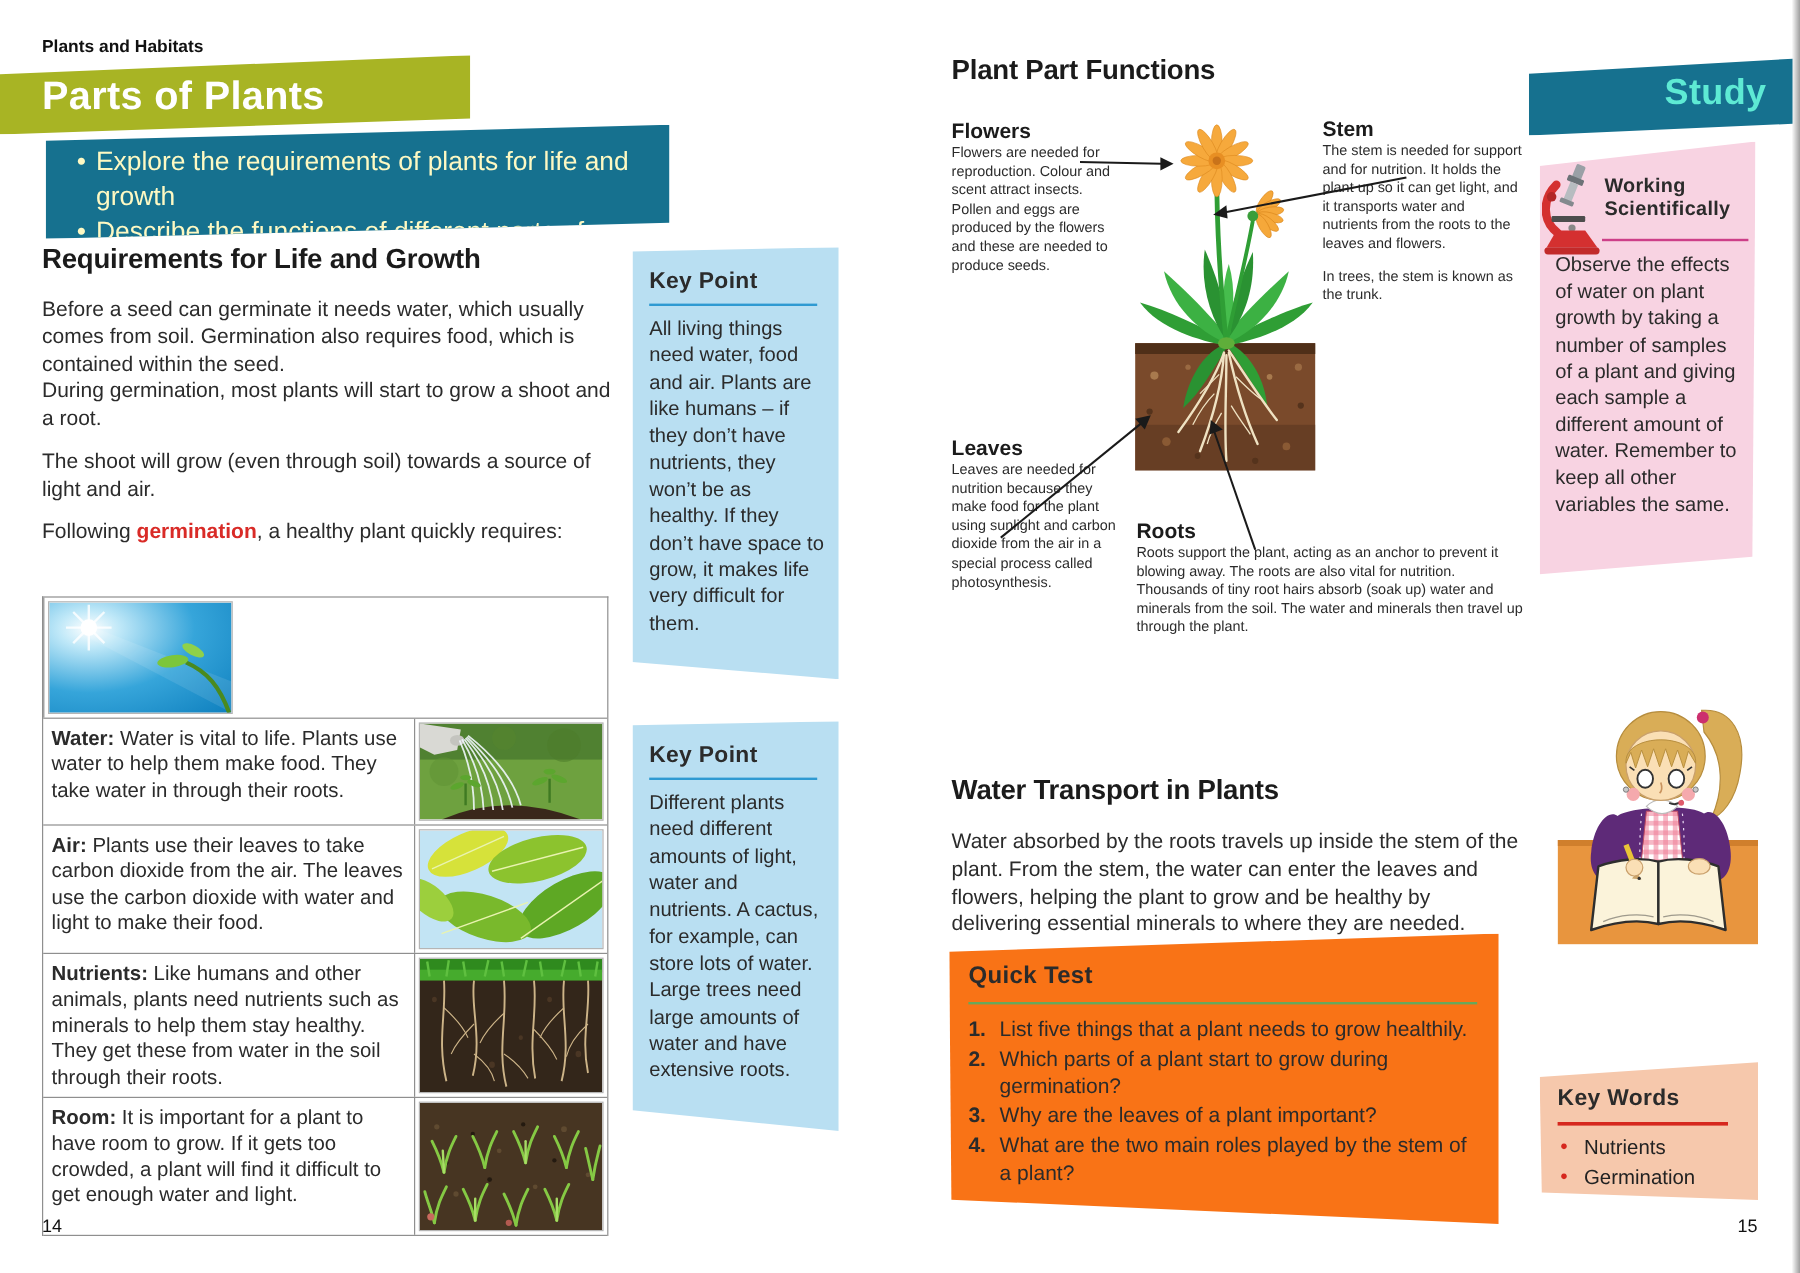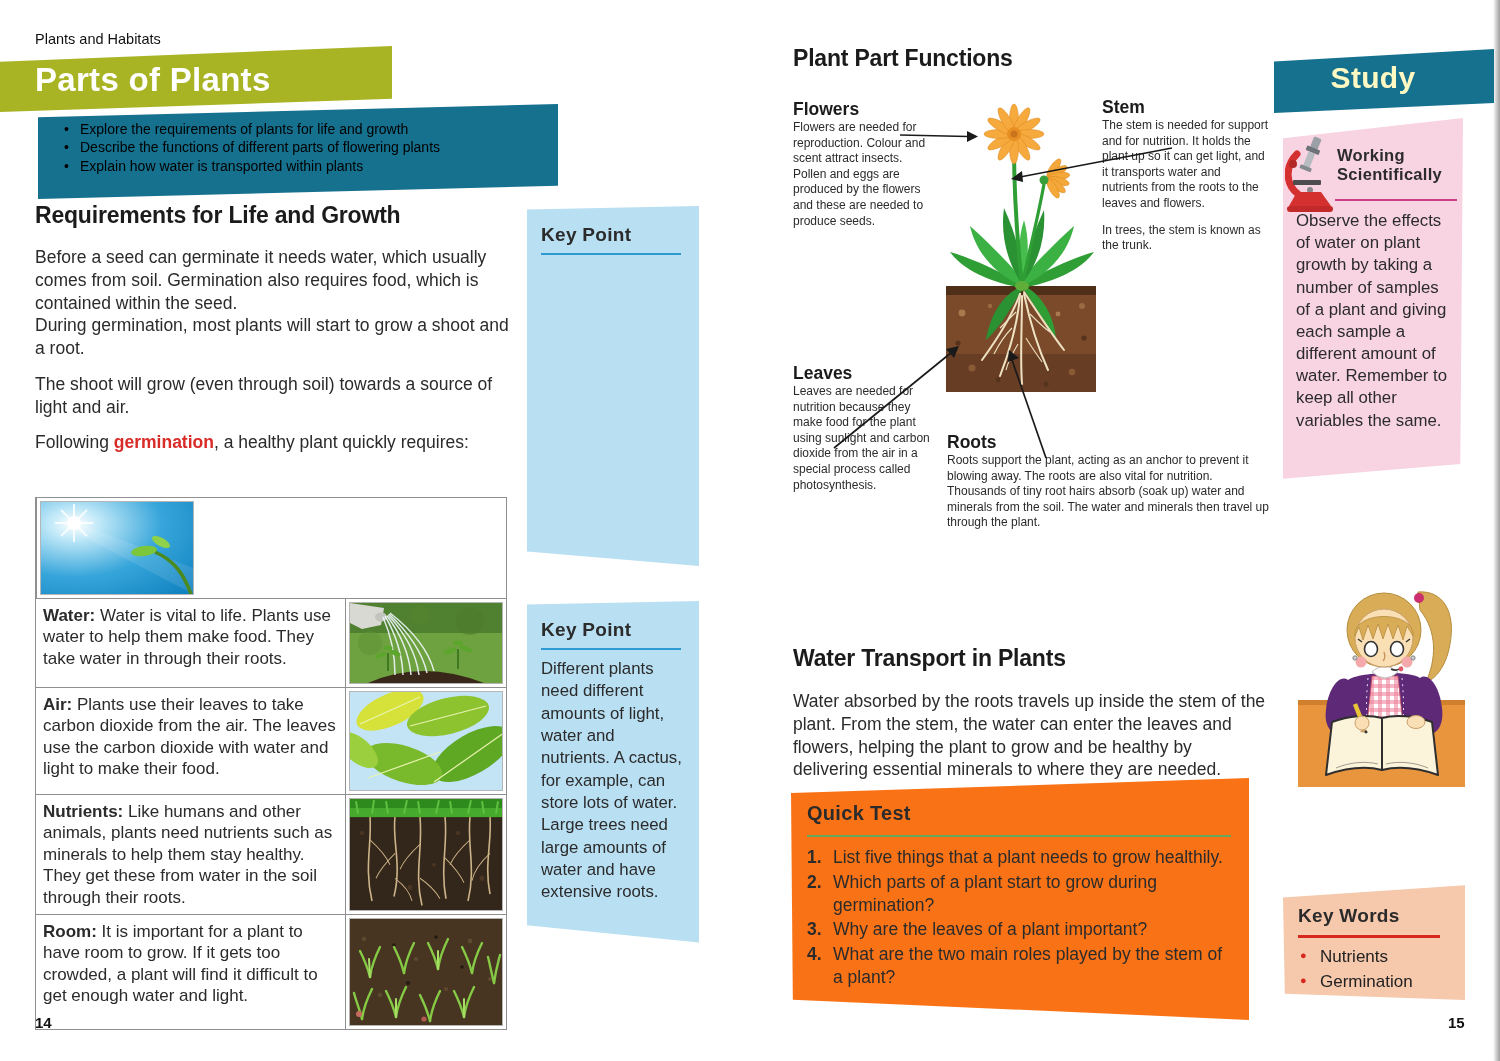--- a/index.html
+++ b/index.html
@@ -6,28 +6,28 @@
   html,body{width:1500px;height:1061px}
   body{position:relative;background:#fff;font-family:"Liberation Sans",sans-serif;color:#2b2b2b;overflow:hidden}
   .abs{position:absolute}
   .red{color:#d92b27;font-weight:700}
   .hand{font-weight:700;letter-spacing:.3px}
   .body-t{font-size:17.5px;line-height:1.3}
   .heading{font-size:23px;font-weight:700;color:#1b1b1b;letter-spacing:-.2px}
   .block{margin-bottom:13px}
 
   
-  .series-header{left:35px;top:31px;font-size:14.5px;font-weight:400;color:#111}
+  .series-header{left:35px;top:31px;font-size:14.5px;font-weight:700;color:#111}
   .green-banner{left:0;top:46px;width:392px;height:66px;background:#a8b424;
     clip-path:polygon(0 24%,100% 0,100% 80%,0 100%)}
   .green-banner .t{padding:15px 0 0 35px;color:#fff;font-size:33px}
   .teal-banner{left:38px;top:104px;width:520px;height:95px;background:#16718f;
     clip-path:polygon(0 14%,100% 0,100% 86%,0 100%)}
   .teal-banner ul{list-style:none;padding:16px 0 0 26px}
-  .teal-banner li{color:#000000;font-size:14px;line-height:1.32;padding-left:16px;position:relative}
+  .teal-banner li{color:#fef9c3;font-size:22px;line-height:1.32;padding-left:16px;position:relative}
   .teal-banner li::before{content:"•";position:absolute;left:0;top:0}
 
   
   .needs-table{left:35px;top:497px;width:472px;border:1.5px solid #8f8f8f;border-bottom:none}
   .trow{display:flex;border-bottom:1.5px solid #8f8f8f}
   .tcell-text{flex:1;padding:6px 6px 6px 7px;font-size:17px;line-height:1.26}
   .tcell-img{width:161px;border-left:1.5px solid #8f8f8f;padding:4px;display:flex;align-items:stretch}
   .tcell-img svg{width:100%;height:100%;min-height:74px;outline:1px solid #b5b5b5}
 
   
@@ -47,35 +47,35 @@
     clip-path:polygon(0 6%,100% 0,100% 96%,0.4% 88%)}
   .qt-title{position:absolute;left:16px;top:24px;font-size:20px}
   .qt-rule{position:absolute;left:16px;top:57px;width:424px;height:2px;background:#67a85c}
   .qt-list{position:absolute;left:16px;top:68px;width:426px}
   .qt-item{display:flex;font-size:17.5px;line-height:1.3;margin-bottom:2px}
   .qt-num{width:26px;font-weight:700;flex:none}
 
   
   .study-banner{left:1274px;top:47px;width:220px;height:66px;background:#16718f;
     clip-path:polygon(0 22%,100% 3%,100% 85%,0 100%)}
-  .study-banner .t{color:#fef9c3;font-size:30px;text-align:center;padding:14px 22px 0 0}
+  .study-banner .t{color:#5eead4;font-size:30px;text-align:right;padding:14px 22px 0 0}
   .ws-box{left:1283px;top:118px;width:180px;height:368px;background:#f8d3e2;
     clip-path:polygon(0 5.5%,100% 0,98.5% 94%,0 98%)}
   .ws-title{position:absolute;left:54px;top:28px;width:120px;font-size:16.5px;line-height:1.18}
   .ws-rule{position:absolute;left:52px;top:81px;width:122px;height:2px;background:#cd3f88}
   .ws-text{position:absolute;left:13px;top:92px;width:155px;font-size:16.8px;line-height:1.32}
   .kw-box{left:1283px;top:884px;width:182px;height:122px;background:#f6c8ac;
     clip-path:polygon(0 11%,100% 1%,100% 95%,1% 90%)}
   .kw-title{position:absolute;left:15px;top:21px;font-size:19px}
   .kw-rule{position:absolute;left:15px;top:51px;width:142px;height:2.5px;background:#d6281e}
   .kw-list{position:absolute;left:15px;top:61px;list-style:none}
   .kw-list li{font-size:17px;line-height:1.45;padding-left:22px;position:relative;color:#222}
   .kw-list li::before{content:"●";color:#d6281e;font-size:11px;position:absolute;left:2px;top:3px}
 
-  .pagenum{font-size:15px;font-weight:700;color:#111}
+  .pagenum{font-size:15px;font-weight:400;color:#111}
   .edge-shadow{left:1493px;top:0;width:7px;height:1061px;
     background:linear-gradient(to right,rgba(0,0,0,0),rgba(0,0,0,.38))}
 </style>
 </head>
 <body>
 
 <div class="abs series-header">Plants and Habitats</div>
 
 <div class="abs green-banner">
   <div class="t hand">Parts of Plants</div>
@@ -290,20 +290,21 @@
       </svg>
     </div>
   </div>
 </div>
 
 <div class="abs pagenum" style="left:35px;top:1014px">14</div>
 
 <div class="abs kp kp1">
   <div class="kp-title hand">Key Point</div>
   <div class="rule"></div>
+  <div class="kp-text">All living things need water, food and air. Plants are like humans – if they don’t have nutrients, they won’t be as healthy. If they don’t have space to grow, it makes life very difficult for them.</div>
 </div>
 <div class="abs kp kp2">
   <div class="kp-title hand">Key Point</div>
   <div class="rule"></div>
   <div class="kp-text">Different plants need different amounts of light, water and nutrients. A cactus, for example, can store lots of water. Large trees need large amounts of water and have extensive roots.</div>
 </div>
 
 <div class="abs heading" style="left:793px;top:45px">Plant Part Functions</div>
 
 <div class="abs" style="left:793px;top:99px;width:142px">

